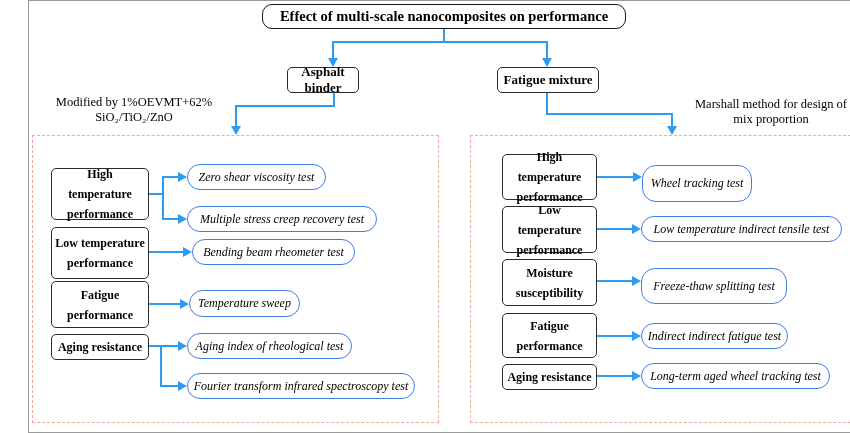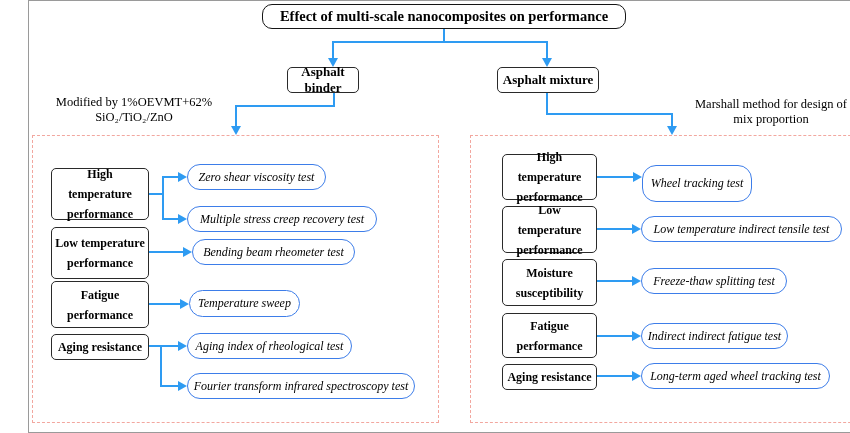--- a/index.html
+++ b/index.html
@@ -61,21 +61,21 @@
   <div class="seg" style="left:303px;top:40px;width:216px;height:2px;"></div>
   <div class="seg" style="left:303px;top:40px;width:2px;height:19px;"></div>
   <div class="arr-d" style="left:299px;top:57px;"></div>
   <div class="seg" style="left:517px;top:40px;width:2px;height:19px;"></div>
   <div class="arr-d" style="left:513px;top:57px;"></div>
 
   <div class="nodebox" style="left:258px;top:66px;width:72px;height:26px;">
     <span>Asphalt binder</span>
   </div>
   <div class="nodebox" style="left:468px;top:66px;width:102px;height:26px;">
-    <span>Asphalt mixture</span>
+    <span>Fatigue mixture</span>
   </div>
 
   <div class="seg" style="left:304px;top:92px;width:2px;height:14px;"></div>
   <div class="seg" style="left:206px;top:104px;width:100px;height:2px;"></div>
   <div class="seg" style="left:206px;top:104px;width:2px;height:22px;"></div>
   <div class="arr-d" style="left:202px;top:125px;"></div>
 
   <div class="seg" style="left:517px;top:92px;width:2px;height:22px;"></div>
   <div class="seg" style="left:517px;top:112px;width:127px;height:2px;"></div>
   <div class="seg" style="left:642px;top:112px;width:2px;height:14px;"></div>
@@ -170,21 +170,21 @@
   <div class="arr-r" style="left:603px;top:330px;"></div>
   <div class="seg" style="left:568px;top:374px;width:35px;height:2px;"></div>
   <div class="arr-r" style="left:603px;top:370px;"></div>
 
   <div class="oval" style="left:613px;top:164px;width:110px;height:37px;">
     <span>Wheel tracking test</span>
   </div>
   <div class="oval" style="left:612px;top:215px;width:201px;height:26px;">
     <span>Low temperature indirect tensile test</span>
   </div>
-  <div class="oval" style="left:612px;top:267px;width:146px;height:26px;justify-content:center;">
+  <div class="oval" style="left:612px;top:267px;width:146px;height:36px;justify-content:center;">
     <span>Freeze-thaw splitting test</span>
   </div>
   <div class="oval" style="left:612px;top:322px;width:147px;height:26px;">
     <span>Indirect indirect fatigue test</span>
   </div>
   <div class="oval" style="left:612px;top:362px;width:189px;height:26px;">
     <span>Long-term aged wheel tracking test</span>
   </div>
 
 </div>

